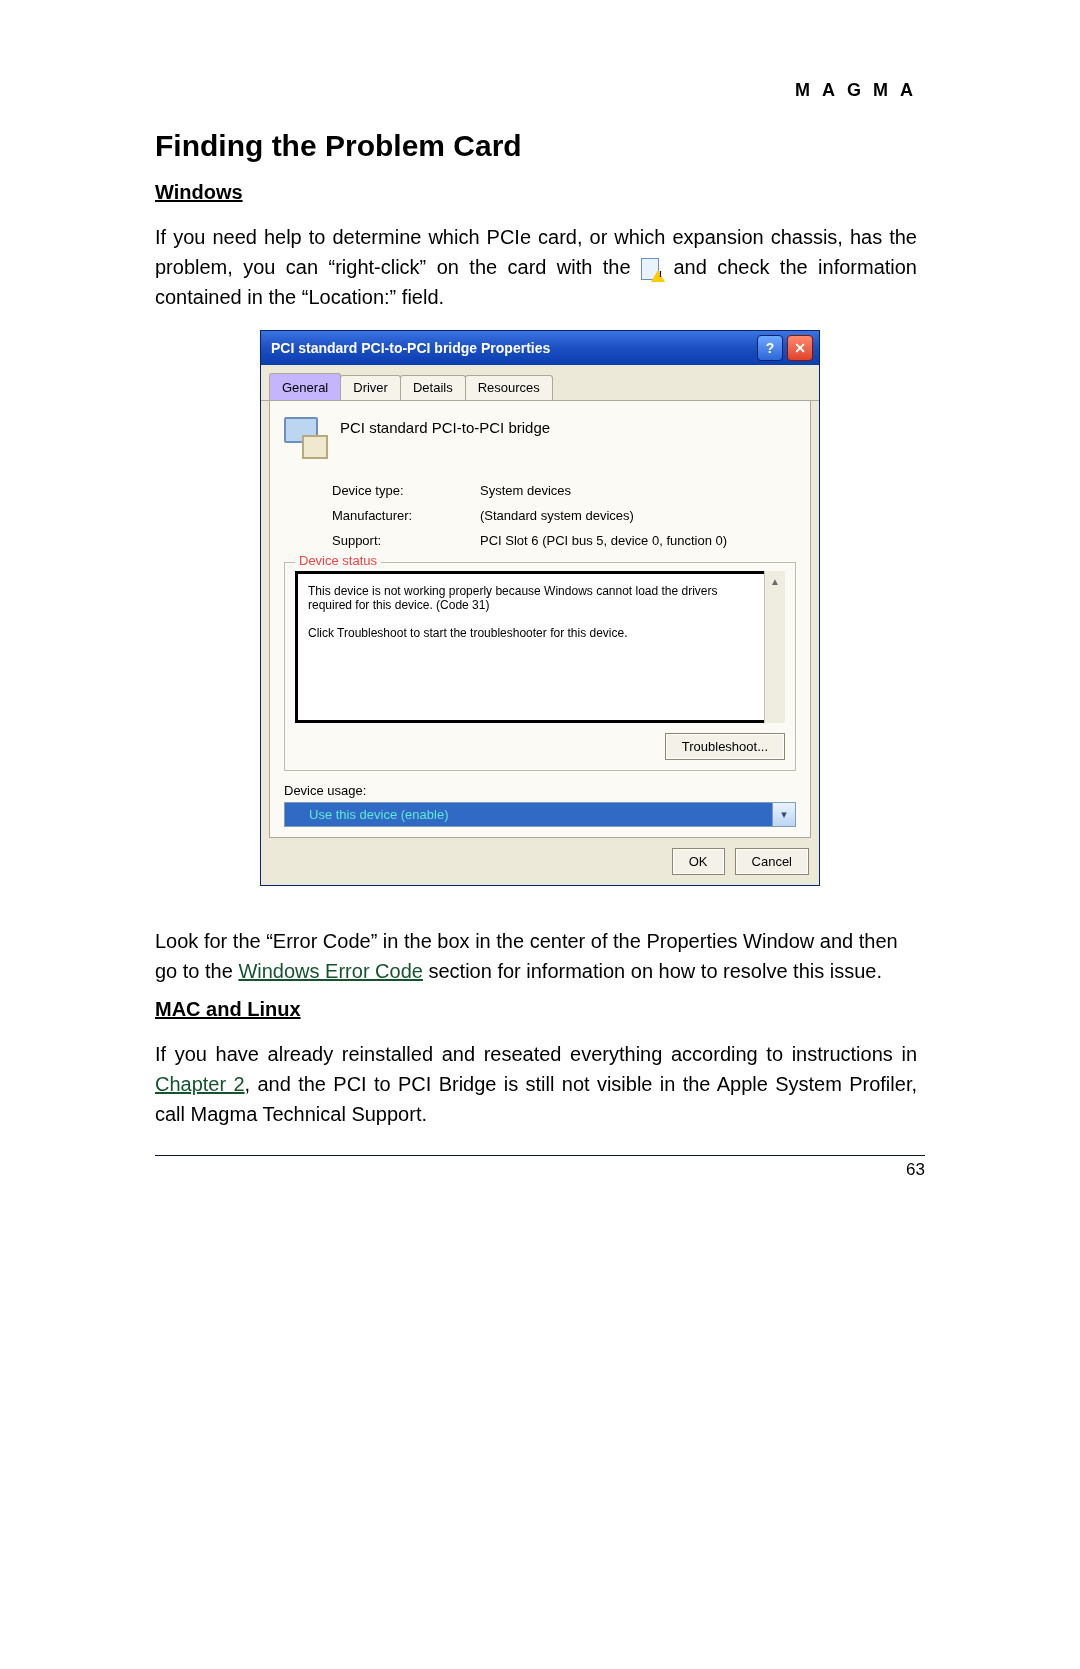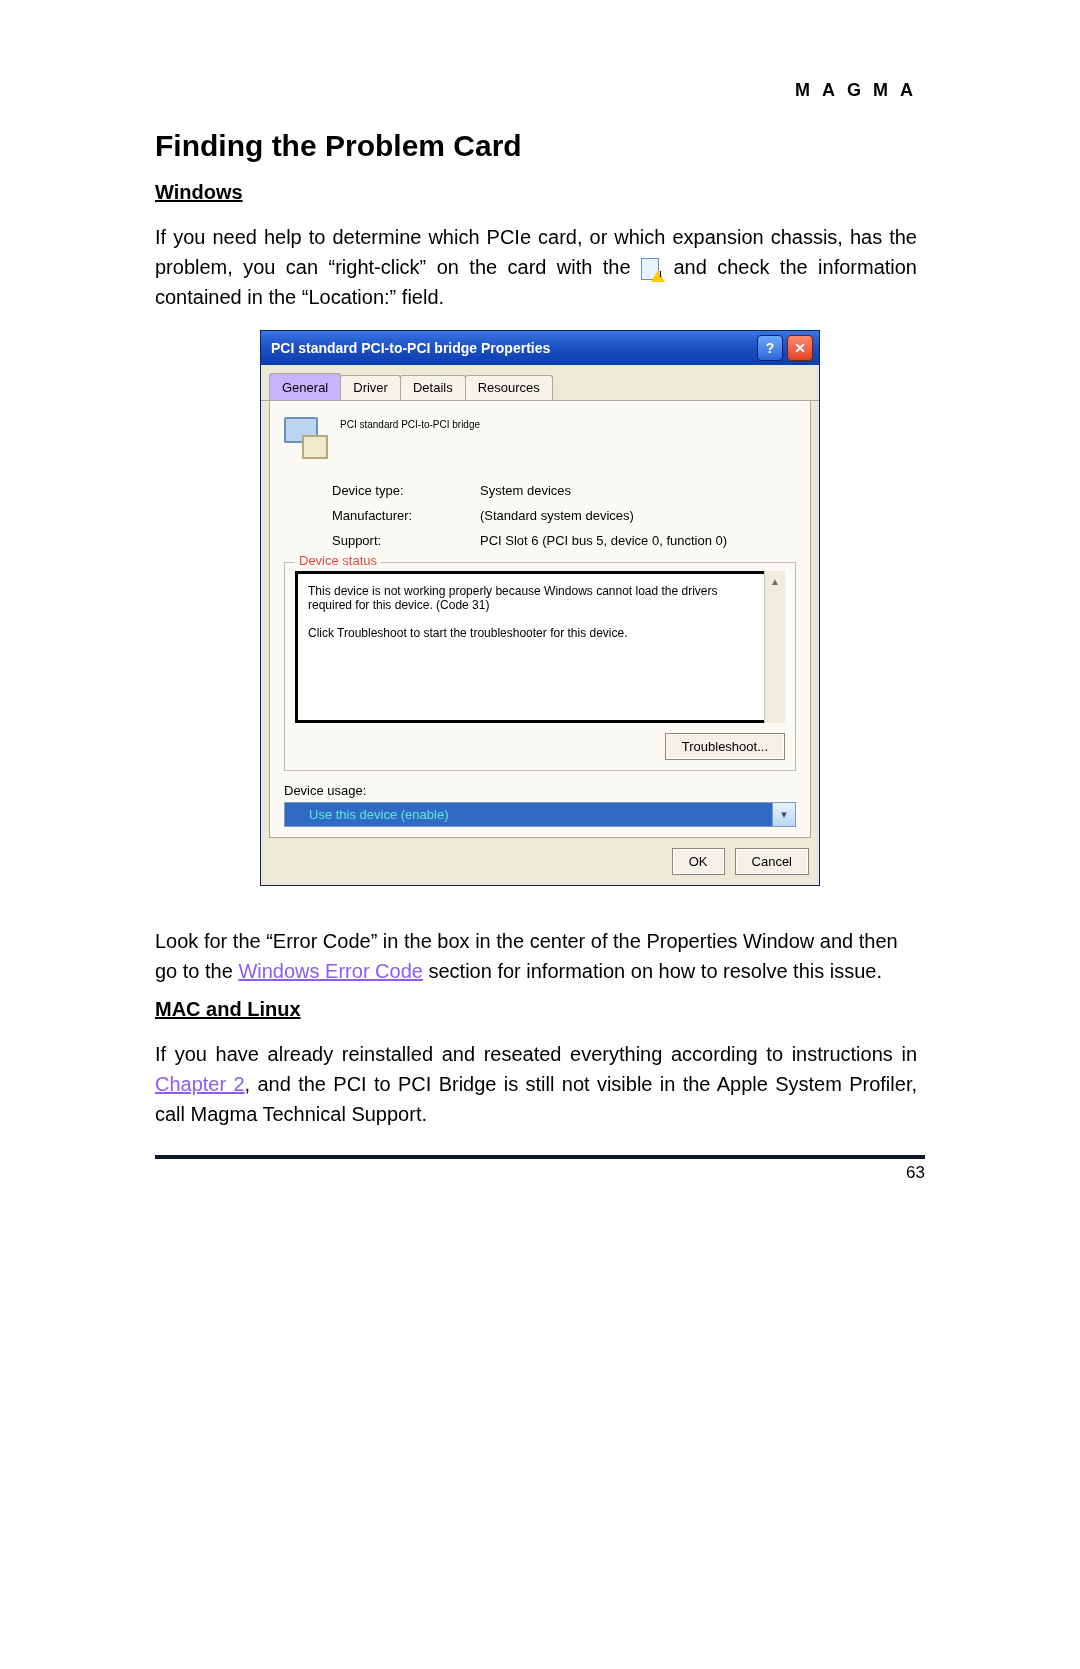--- a/index.html
+++ b/index.html
@@ -32,21 +32,21 @@
     font-weight: bold;
     text-decoration: underline;
     margin: 10px 0 18px 0;
   }
   .body-text {
     font-size: 20px;
     line-height: 1.5;
     margin: 0 8px 12px 0;
   }
   .body-text.justify { text-align: justify; }
-  .link { color: #8b5cf6; text-decoration: underline; cursor: pointer; }
+  .link { color: #14532d; text-decoration: underline; cursor: pointer; }
   .inline-warn {
     display: inline-block;
     vertical-align: middle;
     width: 22px; height: 22px;
     position: relative;
   }
   .inline-warn .doc {
     position: absolute; left: 0; top: 0;
     width: 16px; height: 20px;
     background: #e9f2ff; border: 1px solid #6b8fbf;
@@ -126,21 +126,21 @@
     position: absolute; left: 0; top: 2px;
     width: 30px; height: 22px;
     background: #bcd6f2; border: 2px solid #6b8fbf;
     border-radius: 2px;
   }
   .dev-icon .box {
     position: absolute; left: 18px; top: 20px;
     width: 22px; height: 20px;
     background: #f0e9d0; border: 2px solid #b8a97a;
   }
-  .dev-name { font-size: 10px; padding-top: 4px; }
+  .dev-name { font-size: 15px; padding-top: 4px; }
   .info-grid { margin: 24px 0 8px 48px; display: grid; grid-template-columns: 140px auto; row-gap: 10px; column-gap: 8px; font-size: 13px; }
   .fieldset {
     border: 1px solid #c0bcae;
     margin-top: 14px;
     padding: 8px 10px 10px 10px;
     position: relative;
   }
   .fieldset .legend {
     position: absolute; top: -10px; left: 10px;
     background: #fbfaf5; padding: 0 4px;
@@ -196,21 +196,21 @@
     color: #2d4b7a;
     font-size: 11px;
   }
   .dlg-buttons {
     background: #ece9d8;
     padding: 10px;
     display: flex; justify-content: flex-end; gap: 10px;
   }
 
   .footline {
-    border-top: 4px solid #0f172a;
+    border-top: 1px solid #0f172a;
     margin-top: 26px;
     padding-top: 4px;
     text-align: right;
     font-size: 17px;
   }
 </style>
 </head>
 <body>
 
 <div class="page">

